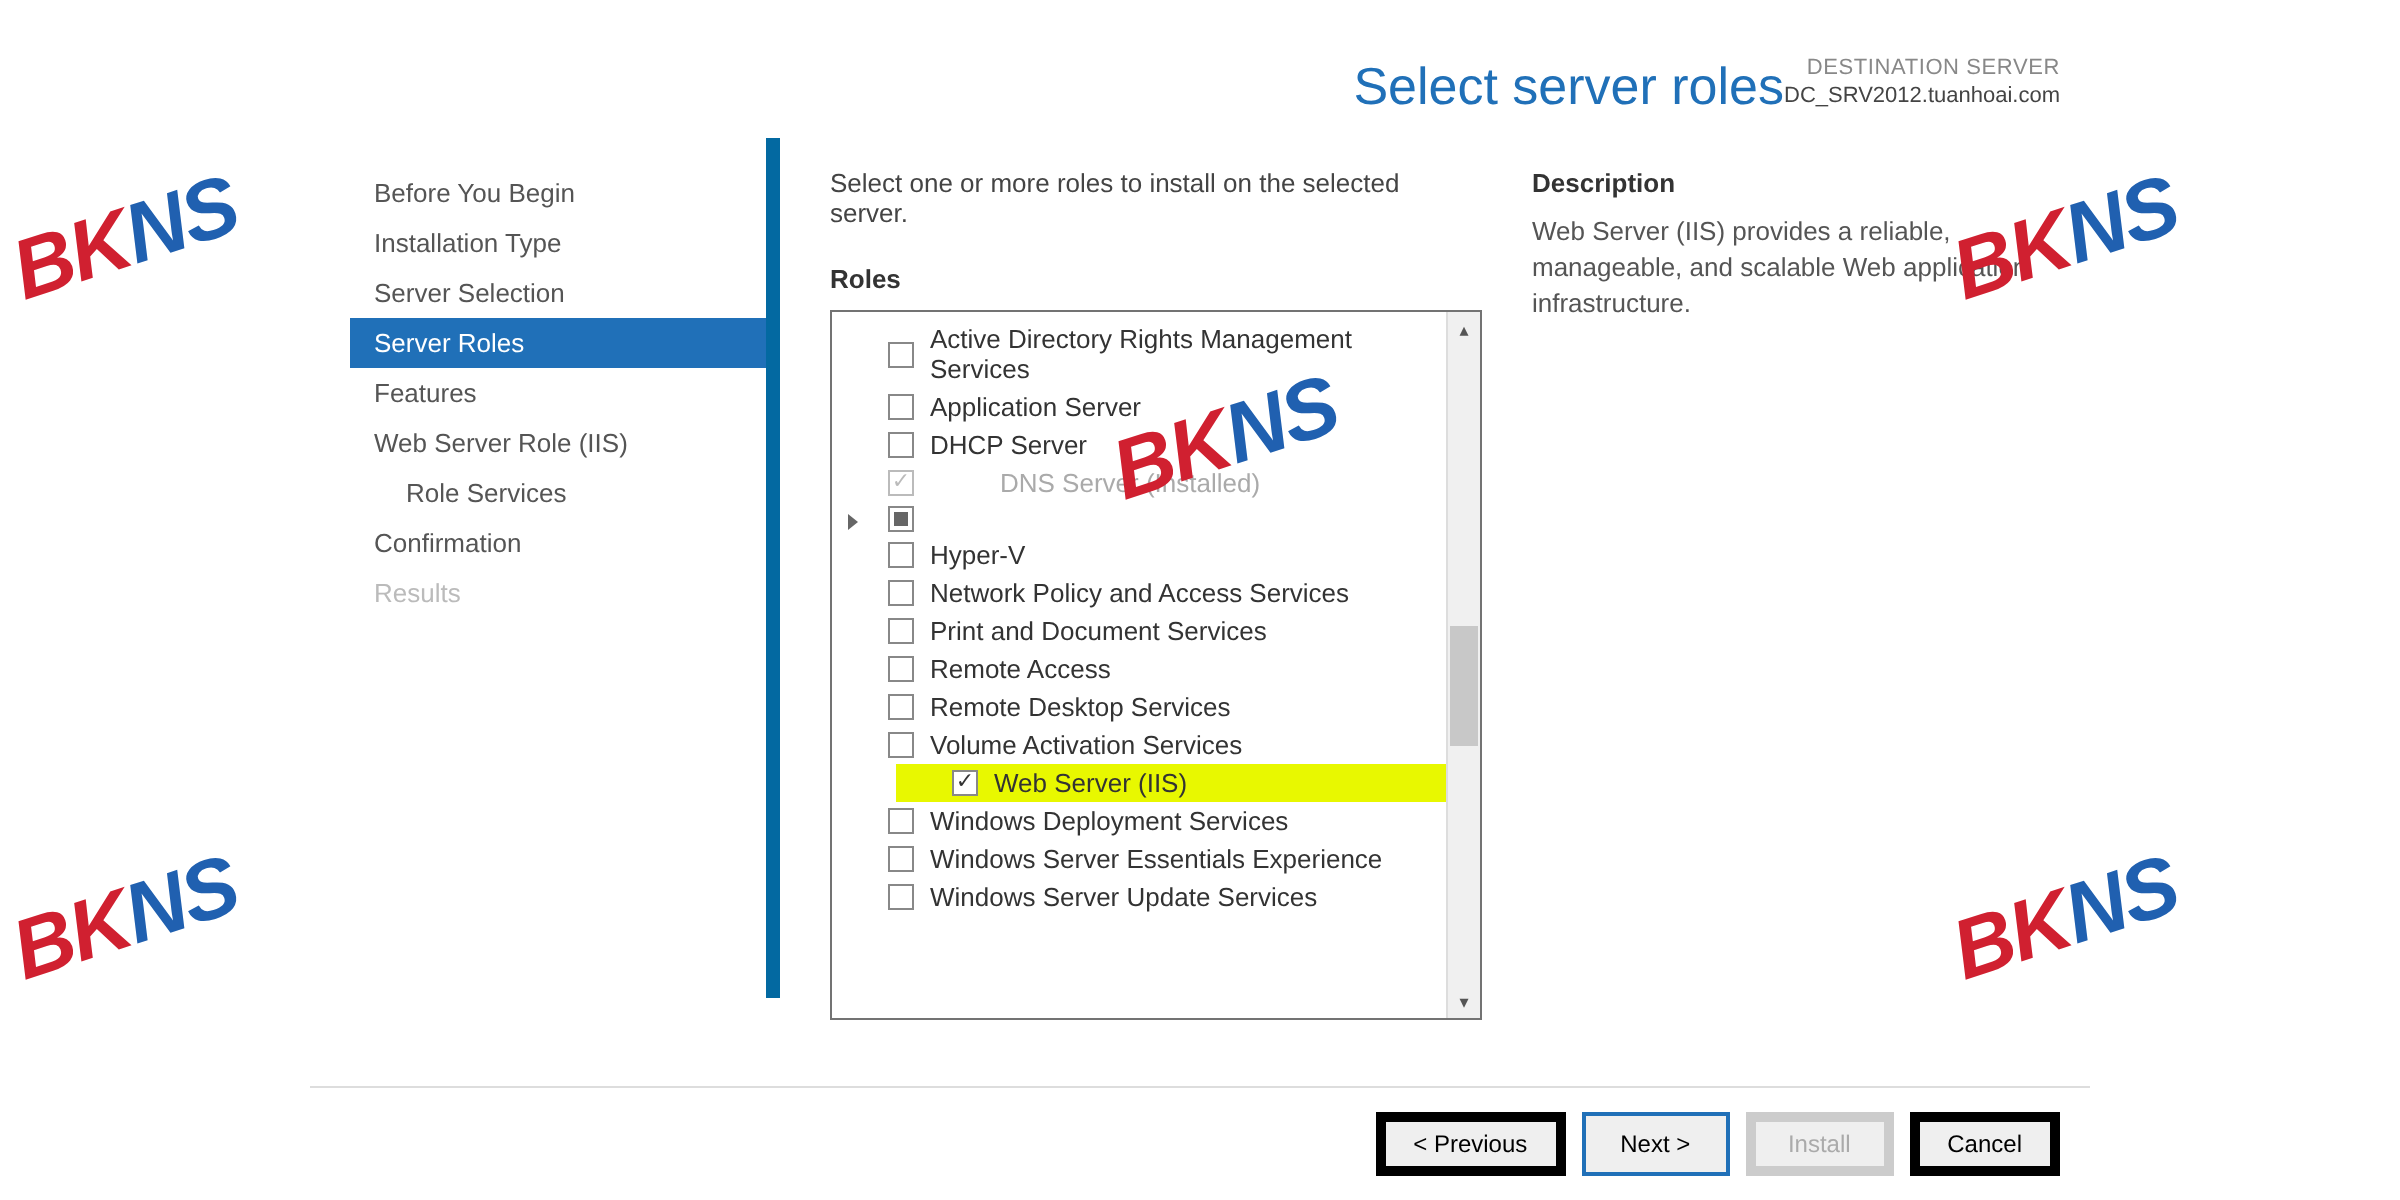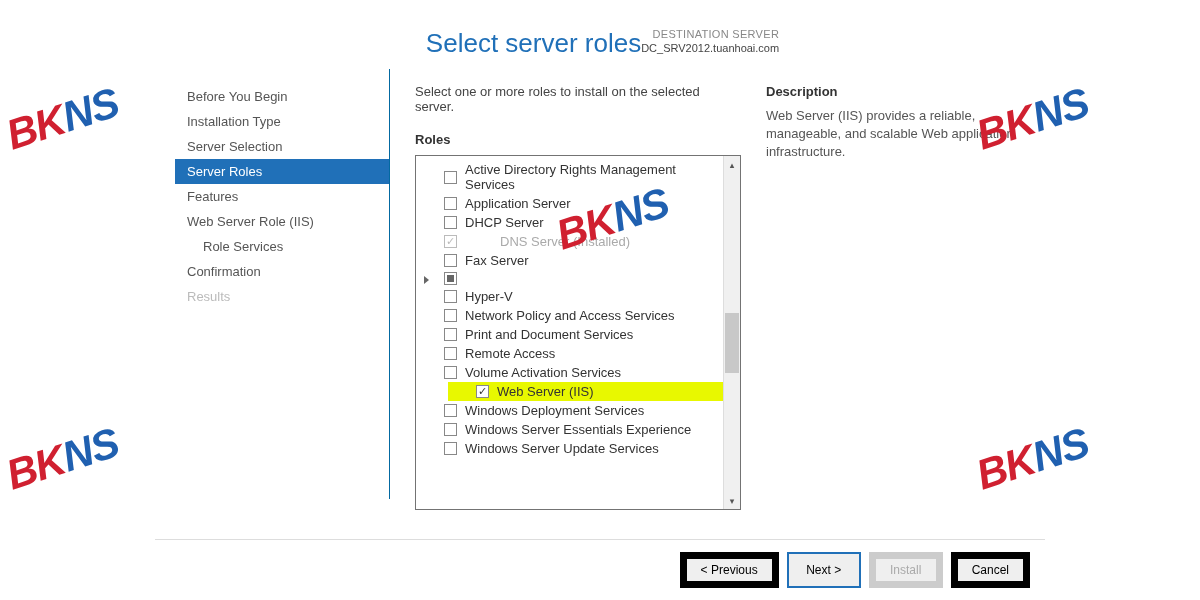--- a/index.html
+++ b/index.html
@@ -1,24 +1,24 @@
 <!DOCTYPE html>
 <html><head>
 <meta charset="utf-8">
 <style>
 * { margin: 0; padding: 0; box-sizing: border-box; font-family: 'Segoe UI', Tahoma, sans-serif; }
 body { background: #fff; width: 1200px; height: 600px; position: relative; overflow: hidden; }
 .wizard { position: absolute; left: 155px; top: 0; right: 155px; bottom: 0; }
-.header { display: flex; justify-content: center; align-items: flex-start; padding: 28px 15px 10px 20px; }
+.header { display: flex; justify-content: flex-end; align-items: flex-start; padding: 28px 15px 10px 20px; }
 .page-title { font-size: 26px; font-weight: 300; color: #2070b8; }
 .dest-block { text-align: right; font-size: 11px; color: #666; }
 .dest-label { color: #888; letter-spacing: 0.3px; }
 .dest-server { color: #444; margin-top: 2px; }
 .body { display: flex; padding: 0 15px 0 20px; height: 430px; }
-.sidebar { width: 215px; border-right: 1px solid #0369a1; padding-top: 15px; }
+.sidebar { width: 215px; border-right: 7px solid #0369a1; padding-top: 15px; }
 .nav-item { padding: 5px 12px; font-size: 13px; color: #555; cursor: pointer; }
 .nav-item.selected { background: #2070b8; color: #fff; }
 .nav-item.disabled { color: #bbb; }
 .nav-item.sub { padding-left: 28px; }
 .main { flex: 1; padding: 15px 0 0 25px; display: flex; }
 .roles-col { width: 326px; }
 .instr { font-size: 13px; color: #444; margin-bottom: 18px; }
 .section-label { font-size: 13px; font-weight: 600; color: #333; margin-bottom: 8px; }
 .roles-box { border: 1px solid #737373; height: 355px; display: flex; background: #fff; }
 .roles-list { flex: 1; overflow: hidden; padding: 4px 0; }
@@ -31,21 +31,21 @@
 .cbx.disabled-checked { border-color: #bbb; }
 .cbx.disabled-checked::after { content: "✓"; font-size: 11px; color: #bbb; line-height: 1; }
 .cbx.partial::after { content: ""; width: 7px; height: 7px; background: #666; }
 .scrollbar { width: 17px; background: #f0f0f0; border-left: 1px solid #ddd; display: flex; flex-direction: column; justify-content: space-between; align-items: center; }
 .sb-btn { width: 15px; height: 17px; display: flex; align-items: center; justify-content: center; font-size: 9px; color: #555; cursor: pointer; }
 .sb-track { flex: 1; width: 100%; position: relative; }
 .sb-thumb { position: absolute; left: 1px; right: 1px; top: 140px; height: 60px; background: #c8c8c8; cursor: pointer; }
 .desc-col { flex: 1; padding-left: 25px; }
 .desc-text { font-size: 13px; color: #555; line-height: 1.4; margin-top: 4px; }
 .footer { position: absolute; bottom: 0; left: 155px; right: 155px; border-top: 1px solid #ddd; padding: 12px 15px; display: flex; justify-content: flex-end; gap: 8px; }
-.btn { padding: 4px 14px; font-size: 12px; border: 7px solid #000000; background: #efefef; cursor: pointer; min-width: 74px; }
+.btn { padding: 4px 14px; font-size: 12px; border: 5px solid #000000; background: #efefef; cursor: pointer; min-width: 74px; }
 .btn.primary { border: 2px solid #2070b8; padding: 3px 13px; }
 .btn.disabled { color: #aaa; border-color: #ccc; }
 .watermark { position: absolute; font-size: 42px; font-weight: 800; font-style: italic; transform: rotate(-18deg); pointer-events: none; letter-spacing: -1px; }
 .watermark .b { color: #d02030; } .watermark .k { color: #d02030; } .watermark .n { color: #2060b0; } .watermark .s { color: #2060b0; }
 .wm1 { left: 5px; top: 95px; } .wm2 { left: 555px; top: 195px; } .wm3 { left: 975px; top: 95px; }
 .wm4 { left: 5px; top: 435px; } .wm5 { left: 975px; top: 435px; }
 </style>
 </head>
 <body>
 
@@ -87,42 +87,42 @@
               </div>
               <div class="role-item">
                 <span class="cbx"></span>
                 <span>DHCP Server</span>
               </div>
               <div class="role-item disabled">
                 <span class="cbx disabled-checked"></span>
                 <span>DNS Server (Installed)</span>
               </div>
               <div class="role-item">
-                <span class="cbx"></span>
-                <span>Fax Server</span>
-              </div>
-              <div class="role-item">
                 <span class="expand-arrow"></span>
                 <span class="cbx partial"></span>
               </div>
               <div class="role-item">
                 <span class="cbx"></span>
                 <span>Hyper-V</span>
               </div>
               <div class="role-item">
                 <span class="cbx"></span>
                 <span>Network Policy and Access Services</span>
               </div>
               <div class="role-item">
                 <span class="cbx"></span>
                 <span>Print and Document Services</span>
               </div>
               <div class="role-item">
                 <span class="cbx"></span>
                 <span>Remote Access</span>
+              </div>
+              <div class="role-item">
+                <span class="cbx"></span>
+                <span>Remote Desktop Services</span>
               </div>
               <div class="role-item">
                 <span class="cbx"></span>
                 <span>Volume Activation Services</span>
               </div>
               <div class="role-item highlighted">
                 <span class="cbx checked"></span>
                 <span>Web Server (IIS)</span>
               </div>
               <div class="role-item">

